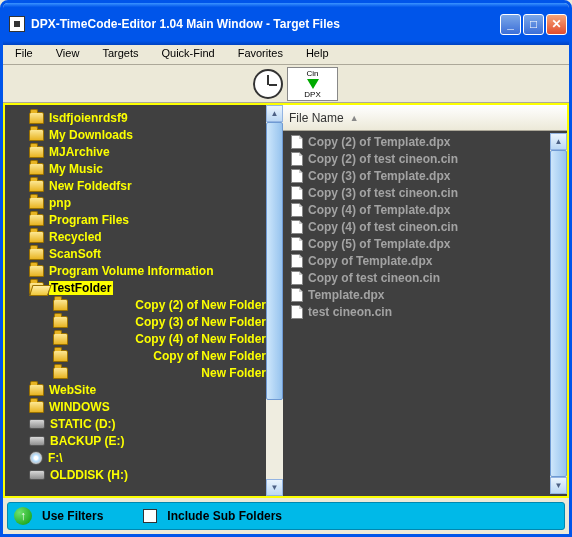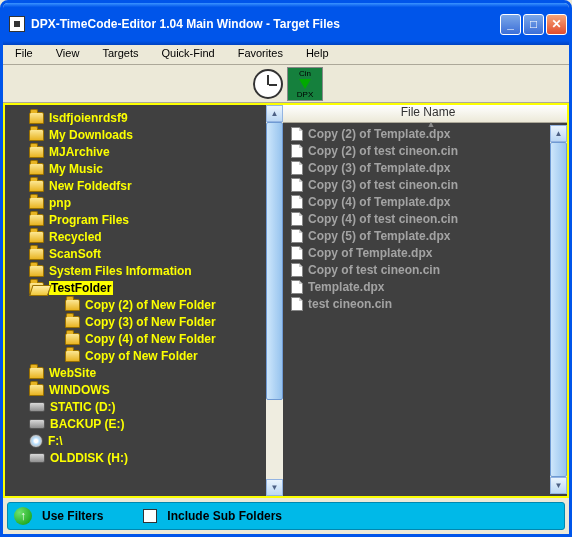--- a/index.html
+++ b/index.html
@@ -12,40 +12,40 @@
 .winbtns { display: flex; gap: 2px; }
 .winbtn { width: 21px; height: 21px; border-radius: 3px; border: 1px solid #fff; display: flex; align-items: center; justify-content: center; font-weight: bold; font-size: 12px; color: #fff; }
 .min-btn, .max-btn { background: linear-gradient(to bottom, #7ba7e8, #3c6fd8); }
 .close-btn { background: linear-gradient(to bottom, #f7a477, #e14d2e); }
 .menubar { height: 20px; background: #ece9d8; border-bottom: 1px solid #aca899; display: flex; align-items: flex-start; padding: 0 4px; gap: 7px; }
 .menu-item { padding: 2px 8px; cursor: default; }
 .toolbar-area { height: 38px; background: #ece9d8; border-bottom: 1px solid #aca899; display: flex; align-items: center; }
 .clock-icon { width: 30px; height: 30px; border: 2px solid #333; border-radius: 50%; background: #fff; margin-left: 250px; position: relative; }
 .clock-icon::before { content: ""; position: absolute; width: 2px; height: 10px; background: #333; left: 12px; top: 4px; }
 .clock-icon::after { content: ""; position: absolute; width: 8px; height: 2px; background: #333; left: 14px; top: 13px; }
-.cin-dpx { width: 36px; height: 34px; border: 1px solid #888; background: #15803d; margin-left: 4px; font-size: 8px; display: flex; flex-direction: column; align-items: center; justify-content: space-between; padding: 1px; }
+.cin-dpx { width: 51px; height: 34px; border: 1px solid #888; background: #ffffff; margin-left: 4px; font-size: 8px; display: flex; flex-direction: column; align-items: center; justify-content: space-between; padding: 1px; }
 .cin-dpx-arrow { width: 0; height: 0; border-left: 6px solid transparent; border-right: 6px solid transparent; border-top: 10px solid #0a0; }
 .content { flex: 1; display: flex; background: #404040; border: 2px solid #fcff00; margin: 0; overflow: hidden; }
 .left-pane { width: 278px; background: #404040; display: flex; overflow: hidden; }
 .tree { flex: 1; padding: 4px 0; overflow: hidden; }
 .tree-item { display: flex; align-items: center; height: 17px; padding-left: 24px; color: #fcff00; font-size: 12px; font-weight: bold; white-space: nowrap; }
-.tree-item.indent1 { padding-left: 60px; }
+.tree-item.indent1 { padding-left: 48px; justify-content: space-between; }
 .tree-item.indent-drive { padding-left: 24px; }
 .folder-icon { width: 15px; height: 12px; background: linear-gradient(to bottom, #fce794 0%, #e8b422 100%); border: 1px solid #9b7200; border-radius: 2px 2px 0 0; margin-right: 5px; position: relative; flex-shrink: 0; }
 .folder-icon::before { content: ""; position: absolute; width: 6px; height: 3px; background: #e8b422; border: 1px solid #9b7200; border-bottom: none; top: -4px; left: 0; border-radius: 2px 2px 0 0; }
 .folder-icon.open::after { content: ""; position: absolute; left: -1px; top: 2px; width: 17px; height: 9px; background: linear-gradient(to bottom, #ffeea8, #f0c83a); border: 1px solid #9b7200; transform: skewX(-18deg); transform-origin: bottom left; }
 .drive-icon { width: 16px; height: 10px; background: linear-gradient(to bottom, #d8d8d8, #909090); border: 1px solid #555; border-radius: 2px; margin-right: 5px; flex-shrink: 0; }
 .cd-icon { width: 14px; height: 14px; border-radius: 50%; background: radial-gradient(circle, #fff 20%, #b8e0ff 40%, #c0c0c0 70%, #888 100%); border: 1px solid #555; margin-right: 5px; flex-shrink: 0; }
 .selected-label { background: #fcff00; color: #000; padding: 0 2px; }
 .scrollbar-v { width: 17px; background: #e8e5d8; display: flex; flex-direction: column; }
 .sb-btn { height: 17px; background: linear-gradient(to bottom, #eaf4fd, #bcd8f4); border: 1px solid #93b4e2; display: flex; align-items: center; justify-content: center; font-size: 8px; color: #4d6185; }
 .sb-track { flex: 1; background: #efede0; position: relative; }
 .sb-thumb { position: absolute; left: 0; right: 0; background: linear-gradient(to right, #cde6fb, #96c3ee); border: 1px solid #6f9ad3; border-radius: 2px; }
 .right-pane { flex: 1; background: #404040; display: flex; flex-direction: column; }
-.col-header { height: 18px; background: linear-gradient(to bottom, #fff, #ece9d8); border-bottom: 1px solid #aca899; display: flex; align-items: center; padding-left: 6px; font-size: 12px; color: #333; flex-direction: column; }
+.col-header { height: 26px; background: linear-gradient(to bottom, #fff, #ece9d8); border-bottom: 1px solid #aca899; display: flex; align-items: center; padding-left: 6px; font-size: 12px; color: #333; }
 .sort-arrow { margin-left: 6px; color: #888; font-size: 9px; }
 .file-list { flex: 1; padding: 2px 0; display: flex; }
 .file-items { flex: 1; }
 .file-item { display: flex; align-items: center; height: 17px; padding-left: 8px; color: #a3a3a3; font-size: 12px; font-weight: bold; }
 .file-icon { width: 12px; height: 14px; background: #fff; border: 1px solid #888; margin-right: 5px; flex-shrink: 0; position: relative; }
 .file-icon::after { content: ""; position: absolute; right: -1px; top: -1px; width: 0; height: 0; border-left: 4px solid #ccc; border-top: 4px solid #404040; }
 .right-sb-thumb { top: 0; height: 100%; }
 .status-bar { height: 28px; background: #00b9e8; border: 1px solid #0088b0; margin: 4px; border-radius: 3px; display: flex; align-items: center; padding: 0 6px; gap: 10px; font-size: 12px; font-weight: bold; color: #000; }
 .up-icon { width: 18px; height: 18px; border-radius: 50%; background: radial-gradient(circle at 30% 30%, #6de26d, #0a980a); display: flex; align-items: center; justify-content: center; color: #fff; font-size: 12px; }
 .checkbox { width: 14px; height: 14px; background: #fff; border: 1px solid #333; margin-left: 30px; }
@@ -116,41 +116,45 @@
           <div class="tree-item ">
             <div class="folder-icon"></div>
             <span>Recycled</span>
           </div>
           <div class="tree-item ">
             <div class="folder-icon"></div>
             <span>ScanSoft</span>
           </div>
           <div class="tree-item ">
             <div class="folder-icon"></div>
-            <span>System Files Information</span>
+            <span>Program Volume Information</span>
           </div>
           <div class="tree-item ">
             <div class="folder-icon open"></div>
             <span class="selected-label">TestFolder</span>
           </div>
           <div class="tree-item indent1">
             <div class="folder-icon"></div>
             <span>Copy (2) of New Folder</span>
           </div>
           <div class="tree-item indent1">
             <div class="folder-icon"></div>
             <span>Copy (3) of New Folder</span>
           </div>
           <div class="tree-item indent1">
             <div class="folder-icon"></div>
             <span>Copy (4) of New Folder</span>
           </div>
           <div class="tree-item indent1">
             <div class="folder-icon"></div>
             <span>Copy of New Folder</span>
+          </div>
+          <div class="tree-item indent1">
+            <div class="folder-icon"></div>
+            <span>New Folder</span>
           </div>
           <div class="tree-item ">
             <div class="folder-icon"></div>
             <span>WebSite</span>
           </div>
           <div class="tree-item ">
             <div class="folder-icon"></div>
             <span>WINDOWS</span>
           </div>
           <div class="tree-item indent-drive">

